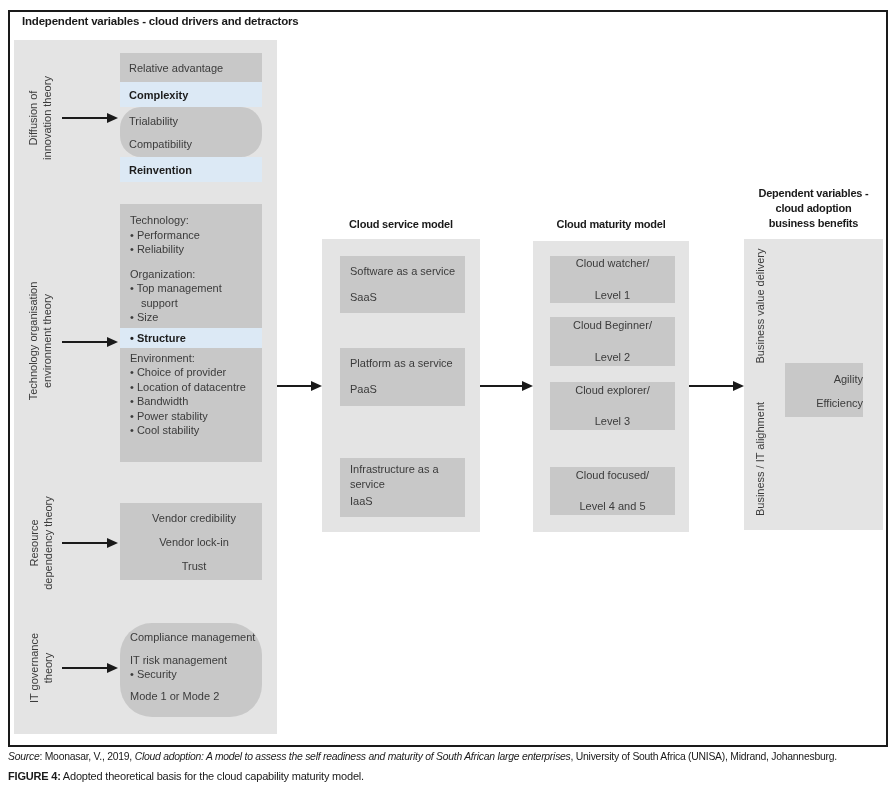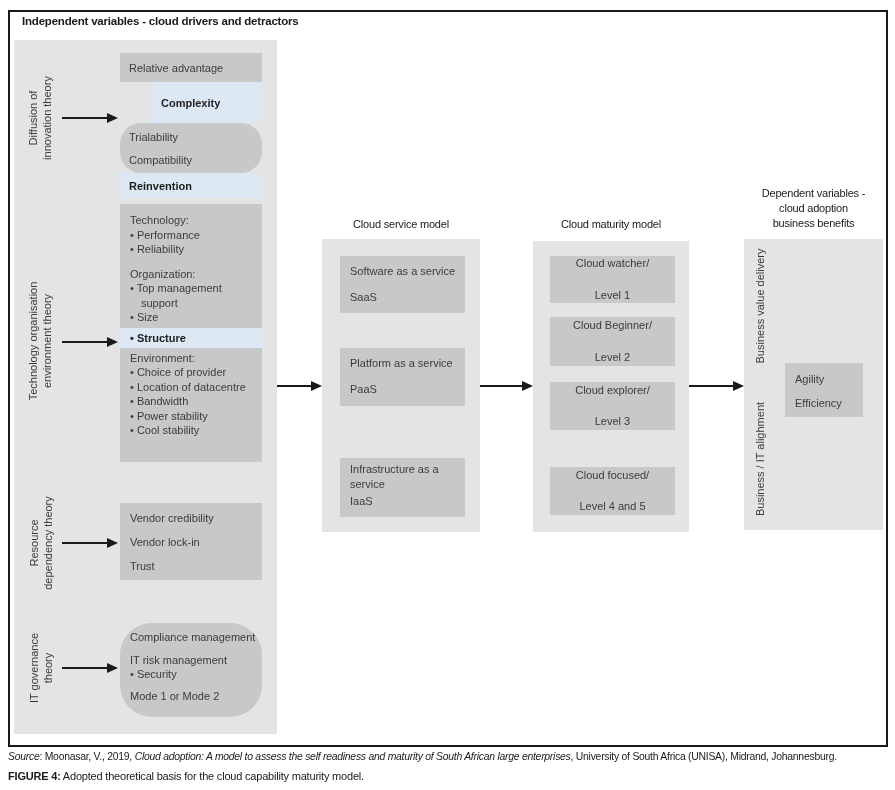--- a/index.html
+++ b/index.html
@@ -5,43 +5,43 @@
   html,body{margin:0;padding:0;background:#fff;}
   body{width:895px;height:790px;overflow:hidden;font-family:"Liberation Sans",sans-serif;}
   #page{position:relative;width:895px;height:790px;background:#fff;}
   .fig-border{position:absolute;left:8px;top:10px;width:876px;height:733px;border:2px solid #1a1a1a;}
   .fig-title{position:absolute;left:22px;top:15px;font-size:11.5px;font-weight:bold;color:#1a1a1a;letter-spacing:-0.2px;}
   .panel{position:absolute;background:#e4e4e4;}
   #panel-independent{left:14px;top:40px;width:263px;height:694px;}
   #panel-service{left:322px;top:239px;width:158px;height:293px;}
   #panel-maturity{left:533px;top:241px;width:156px;height:291px;}
   #panel-dependent{left:744px;top:239px;width:139px;height:291px;}
-  .panel-title{position:absolute;font-size:11px;font-weight:normal;color:#1a1a1a;text-align:center;letter-spacing:-0.2px;}
+  .panel-title{position:absolute;font-size:11px;font-weight:bold;color:#1a1a1a;text-align:center;letter-spacing:-0.2px;}
   #title-service{left:322px;top:218px;width:158px;}
   #title-maturity{left:533px;top:218px;width:156px;}
   #title-dependent{left:744px;top:186px;width:139px;line-height:15px;white-space:pre-line;}
   .vlabel{position:absolute;font-size:11px;line-height:13.5px;color:#3b3b3b;text-align:center;white-space:pre-line;transform:translate(-50%,-50%) rotate(-90deg);}
   .gbox{position:absolute;background:#c8c8c8;color:#3b3b3b;font-size:11px;box-sizing:border-box;}
   
   #box-diffusion{left:120px;top:53px;width:142px;height:129px;background:none;}
   #box-diffusion .row{box-sizing:border-box;display:flex;flex-direction:column;justify-content:center;padding-left:9px;}
   .row-gray{background:#c8c8c8;}
   .row-blue{background:#dce9f5;font-weight:bold;color:#1c1c1c;}
   #row-ra{height:29px;}
-  #row-cx{height:41px;margin-left:32px;}
+  #row-cx{height:25px;}
   #row-tc{height:50px;gap:11px;border-radius:21px;}
   #row-rv{height:25px;}
   
   #box-toe{left:120px;top:204px;width:142px;height:258px;padding:9px 4px 0 10px;}
   #box-toe p{margin:0;line-height:14.5px;}
   #box-toe .sec{margin-top:10px;}
   #box-toe .bullet{padding-left:11px;text-indent:-11px;}
   #box-toe .hl{background:#dce9f5;font-weight:bold;color:#1c1c1c;margin:3px -4px 3px -10px;padding:3px 0 3px 21px;text-indent:-11px;line-height:14px;}
   
-  #box-resource{left:120px;top:503px;width:142px;height:77px;padding:8px 4px 0 10px;}
+  #box-resource{left:120px;top:503px;width:142px;height:77px;padding:8px 4px 0 10px;text-align:center;}
   #box-resource p{margin:0 0 9px 0;line-height:15px;}
   
   #box-governance{left:120px;top:623px;width:142px;height:94px;padding:7px 4px 0 10px;border-radius:32px;}
   #box-governance p{margin:0;line-height:14px;}
   #box-governance .gap{margin-top:9px;}
   #box-governance .gap2{margin-top:8px;}
   
   .svc{left:340px;width:125px;padding:8px 4px 0 10px;}
   #box-saas{top:256px;height:57px;}
   #box-paas{top:348px;height:58px;}
@@ -49,21 +49,21 @@
   .svc p{margin:0;line-height:15px;}
   .svc .l2{margin-top:11px;}
   #box-iaas .l2{margin-top:2px;}
   
   .mat{left:550px;width:125px;display:flex;flex-direction:column;justify-content:center;align-items:center;text-align:center;gap:16px;line-height:15.5px;}
   #box-m1{top:256px;height:47px;}
   #box-m2{top:317px;height:49px;}
   #box-m3{top:382px;height:48px;}
   #box-m4{top:467px;height:48px;}
   
-  #box-benefits{left:785px;top:363px;width:78px;height:54px;padding:9px 0 0 10px;}
+  #box-benefits{left:785px;top:363px;width:78px;height:54px;padding:9px 0 0 10px;text-align:right;}
   #box-benefits p{margin:0;line-height:15px;}
   #box-benefits .l2{margin-top:9px;}
   
   .arrow{position:absolute;height:2px;background:#1a1a1a;}
   .arrow::after{content:'';position:absolute;right:-11px;top:-4px;width:0;height:0;border-left:11px solid #1a1a1a;border-top:5px solid transparent;border-bottom:5px solid transparent;}
   #a-diffusion{left:62px;top:117px;width:45px;}
   #a-toe{left:62px;top:341px;width:45px;}
   #a-resource{left:62px;top:542px;width:45px;}
   #a-governance{left:62px;top:667px;width:45px;}
   #a-main-1{left:277px;top:385px;width:34px;}

